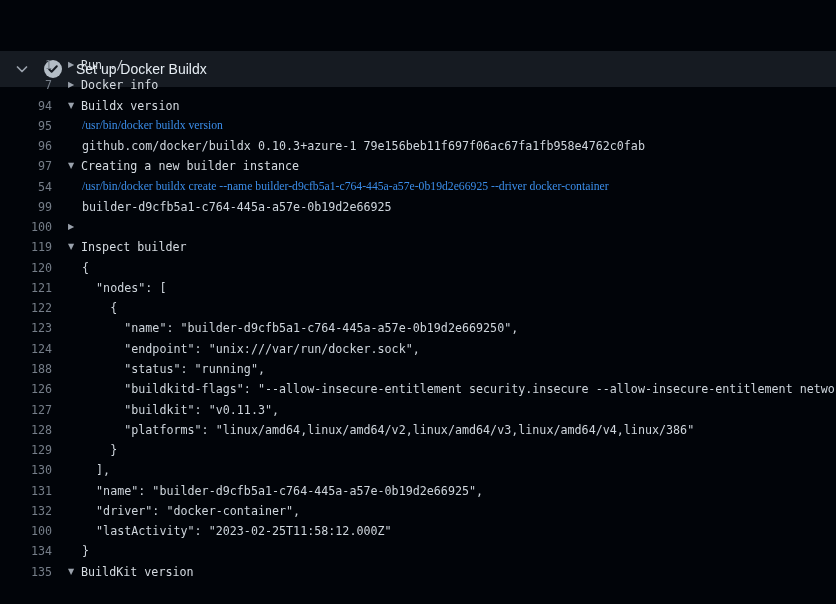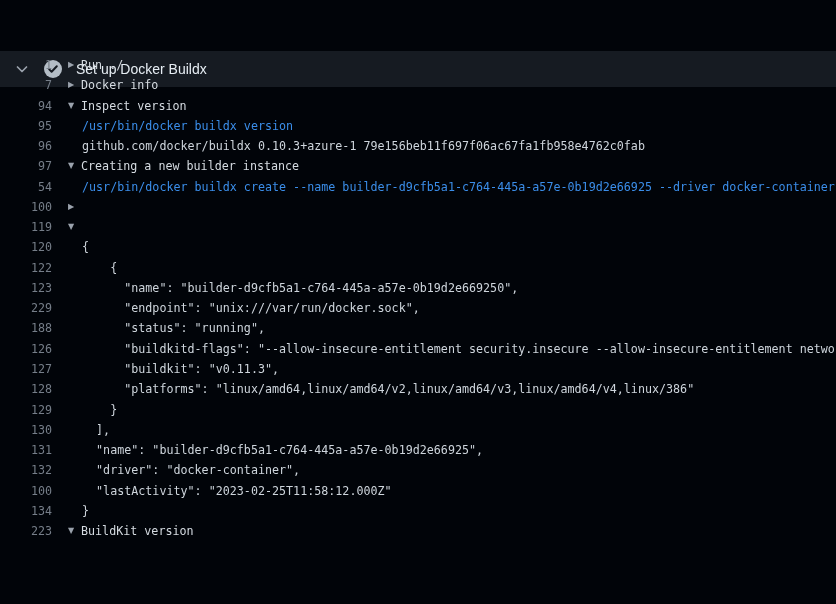--- a/index.html
+++ b/index.html
@@ -47,21 +47,21 @@
   .tri{
     flex:none;display:inline-block;width:13px;
     color:#9aa2ac;font-size:8px;line-height:20.28px;
     font-family:"DejaVu Sans", sans-serif;
   }
   .txt{color:#ced5dc;}
   .log-line.group-collapsed .txt,
   .log-line.group-expanded .txt{color:#d5dbe1;cursor:pointer;}
   .log-line.command .txt,
   .log-line.output .txt{padding-left:14px;}
-  .log-line.command .txt{color:#3b8eea;}
+  .log-line.command .txt{color:#3b8eea;font-family:Liberation Serif, serif;}
 </style>
 </head>
 <body>
 
 <div class="step-header">
   <span class="chev">
     <svg width="16" height="16" viewBox="0 0 16 16">
       <path d="M3.5 6l4.5 4.5L12.5 6" fill="none" stroke="#9aa2ac" stroke-width="1.7" stroke-linecap="round" stroke-linejoin="round"></path>
     </svg>
   </span>
@@ -89,21 +89,21 @@
     <span class="cell">
       <span class="tri">▶</span>
       <span class="txt">Docker info</span>
     </span>
   </div>
 
   <div class="log-line group-expanded">
     <span class="num">94</span>
     <span class="cell">
       <span class="tri">▼</span>
-      <span class="txt">Inspect version</span>
+      <span class="txt">Buildx version</span>
     </span>
   </div>
 
   <div class="log-line command">
     <span class="num">95</span>
     <span class="cell">
       
       <span class="txt">/usr/bin/docker buildx version</span>
     </span>
   </div>
@@ -125,62 +125,77 @@
   </div>
 
   <div class="log-line command">
     <span class="num">54</span>
     <span class="cell">
       
       <span class="txt">/usr/bin/docker buildx create --name builder-d9cfb5a1-c764-445a-a57e-0b19d2e66925 --driver docker-container </span>
     </span>
   </div>
 
+  <div class="log-line output">
+    <span class="num">99</span>
+    <span class="cell">
+      
+      <span class="txt">builder-d9cfb5a1-c764-445a-a57e-0b19d2e66925</span>
+    </span>
+  </div>
 
   <div class="log-line group-collapsed">
     <span class="num">100</span>
     <span class="cell">
       <span class="tri">▶</span>
     </span>
   </div>
 
   <div class="log-line group-expanded">
     <span class="num">119</span>
     <span class="cell">
       <span class="tri">▼</span>
+      <span class="txt">Inspect builder</span>
     </span>
   </div>
 
   <div class="log-line output">
     <span class="num">120</span>
     <span class="cell">
       
       <span class="txt">{</span>
     </span>
   </div>
 
+  <div class="log-line output">
+    <span class="num">121</span>
+    <span class="cell">
+      
+      <span class="txt">  "nodes": [</span>
+    </span>
+  </div>
 
   <div class="log-line output">
     <span class="num">122</span>
     <span class="cell">
       
       <span class="txt">    {</span>
     </span>
   </div>
 
   <div class="log-line output">
     <span class="num">123</span>
     <span class="cell">
       
       <span class="txt">      "name": "builder-d9cfb5a1-c764-445a-a57e-0b19d2e669250",</span>
     </span>
   </div>
 
   <div class="log-line output">
-    <span class="num">229</span>
+    <span class="num">124</span>
     <span class="cell">
       
       <span class="txt">      "endpoint": "unix:///var/run/docker.sock",</span>
     </span>
   </div>
 
   <div class="log-line output">
     <span class="num">188</span>
     <span class="cell">
       
@@ -254,21 +269,21 @@
 
   <div class="log-line output">
     <span class="num">134</span>
     <span class="cell">
       
       <span class="txt">}</span>
     </span>
   </div>
 
   <div class="log-line group-expanded">
-    <span class="num">223</span>
+    <span class="num">135</span>
     <span class="cell">
       <span class="tri">▼</span>
       <span class="txt">BuildKit version</span>
     </span>
   </div>
 
 </div>
 </div>
 
 </body></html>

